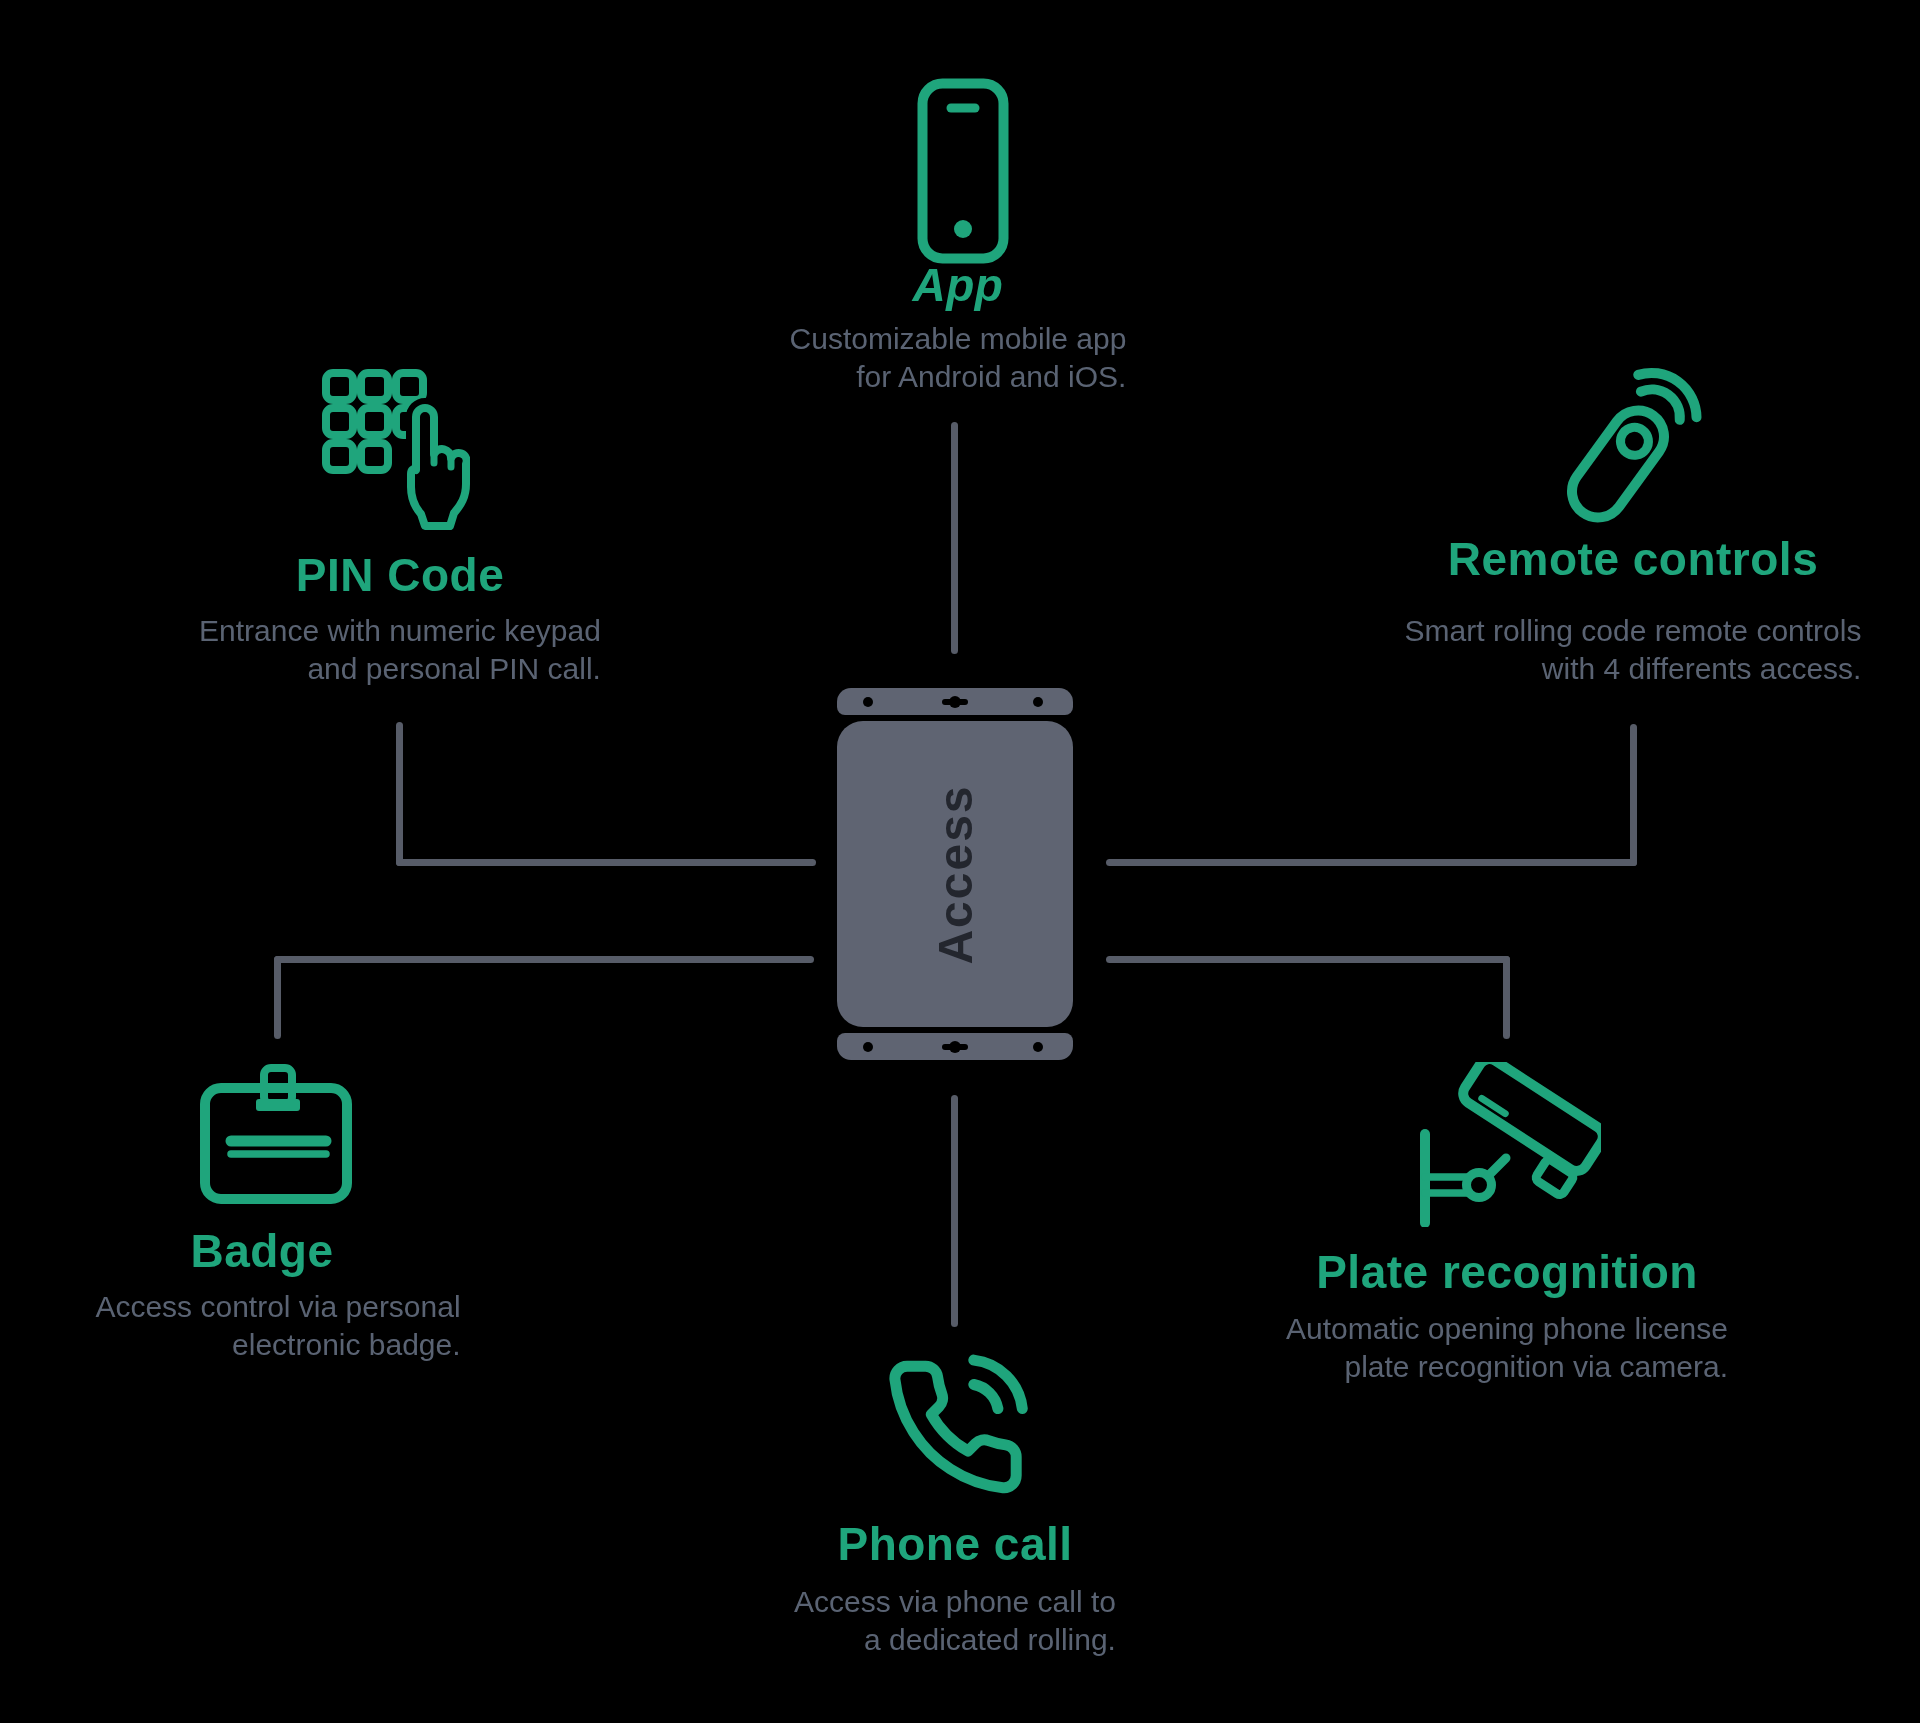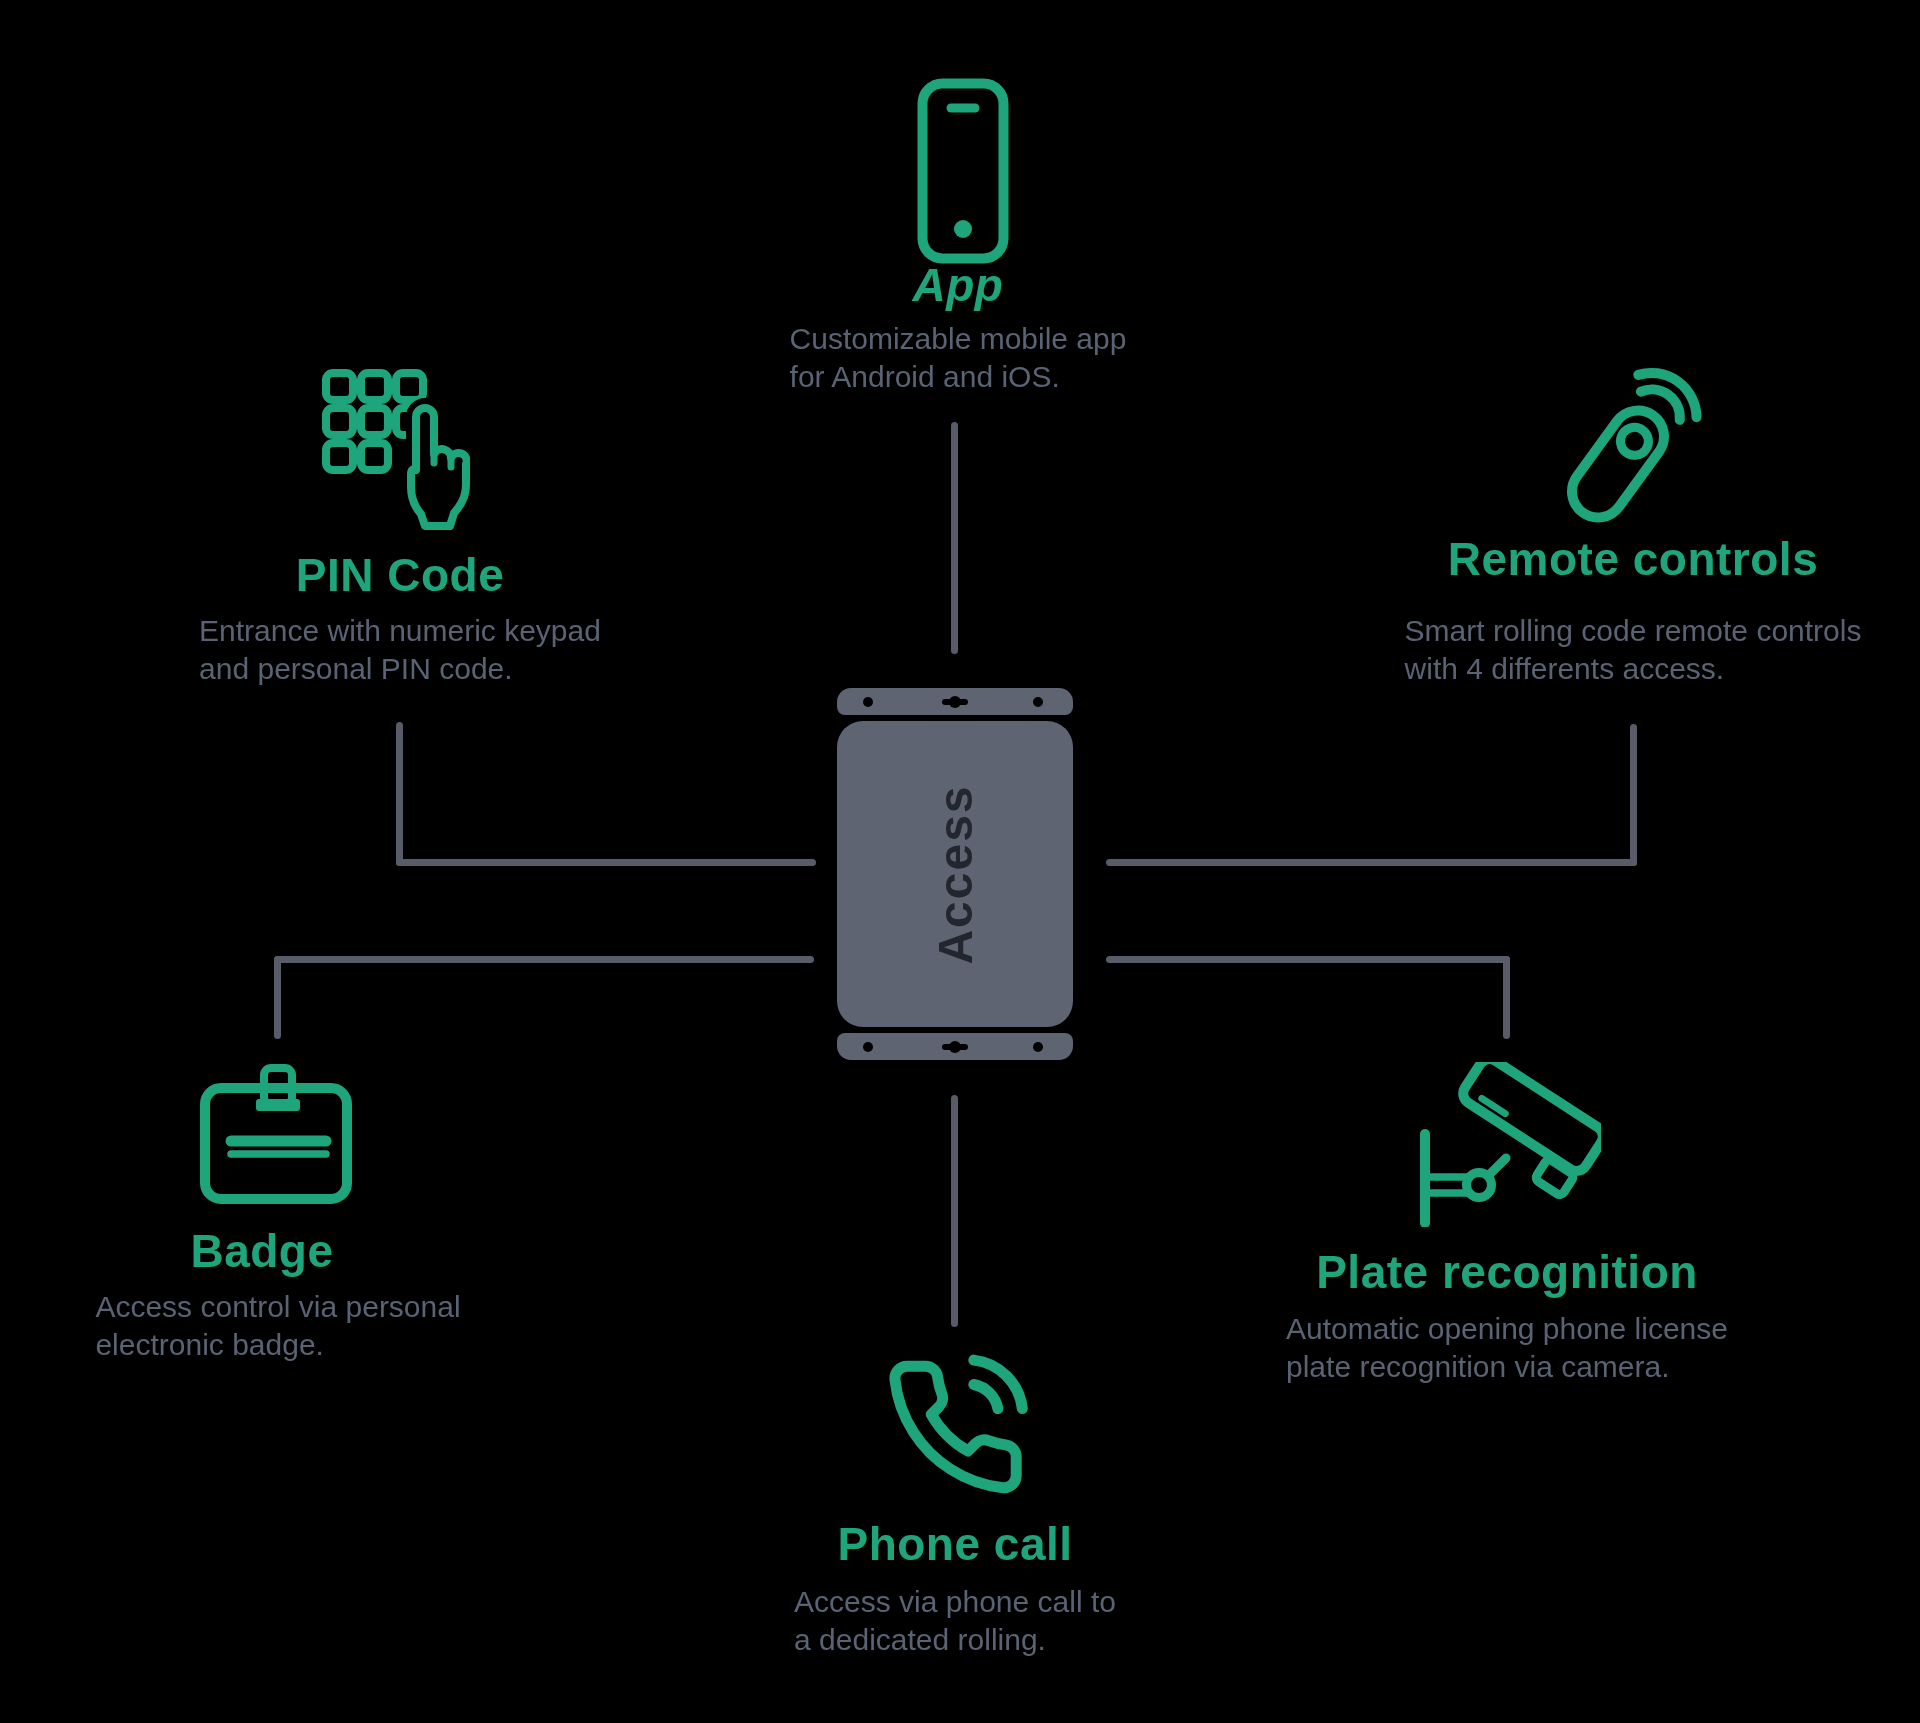--- a/index.html
+++ b/index.html
@@ -14,21 +14,21 @@
   }
   .conn{position:absolute;background:var(--line);border-radius:4px;}
   .node-title{
     position:absolute;transform:translateX(-50%);
     font-size:46px;font-weight:bold;color:var(--green);
     white-space:nowrap;letter-spacing:0.5px;
   }
   .node-desc{
     position:absolute;transform:translateX(-50%);
     font-size:30px;line-height:38px;color:var(--text);
-    text-align:left;white-space:nowrap;
+    text-align:right;white-space:nowrap;
   }
   .icon-svg{position:absolute;display:block;}
   .icon-svg .s{fill:none;stroke:var(--green);stroke-linecap:round;stroke-linejoin:round;}
   .icon-svg .f{fill:var(--green);stroke:none;}
   .icon-svg .ko{fill:none;stroke:var(--bg);stroke-linecap:round;stroke-linejoin:round;}
   .unit-part{position:absolute;background:var(--box);}
   .unit-dot{position:absolute;background:#000;border-radius:50%;width:10px;height:10px;}
   .unit-slot-bar{position:absolute;background:#000;border-radius:3px;width:26px;height:6px;}
   .unit-slot-dot{position:absolute;background:#000;border-radius:50%;width:12px;height:12px;}
   .unit-label-wrap{
@@ -95,21 +95,21 @@
       <rect class="s" x="4" y="77" width="27" height="27" rx="7"></rect>
       <rect class="s" x="39" y="77" width="27" height="27" rx="7"></rect>
     </g>
     <path class="ko" stroke-width="20" d="M94 104 L94 51 A9 9 0 0 1 112 51 L112 88 A9 9 0 0 1 129 92 A8 8 0 0 1 144 98 L144 118 C144 131 139 139 132 147 L128 160 L103 160 L99 148 C91 139 89 131 89 121 L89 108 C89 104 91 102 94 104 Z"></path>
     <path class="s" stroke-width="8" d="M94 104 L94 51 A9 9 0 0 1 112 51 L112 88 A9 9 0 0 1 129 92 A8 8 0 0 1 144 98 L144 118 C144 131 139 139 132 147 L128 160 L103 160 L99 148 C91 139 89 131 89 121 L89 108 C89 104 91 102 94 104 Z"></path>
     <path class="s" stroke-width="7" d="M112 88 L112 97 M129 93 L129 101"></path>
   </svg>
   <div class="node-title" style="left:400px;top:548px;">PIN Code</div>
   <div class="node-desc" style="left:400px;top:612px;">
     <div>Entrance with numeric keypad</div>
-    <div>and personal PIN code.</div>
+    <div>and personal PIN call.</div>
   </div>
 
   <svg class="icon-svg" style="left:1560px;top:356px;" width="146" height="172" viewBox="0 0 146 172">
     <g transform="translate(58,108) rotate(36)">
       <rect class="s" x="-26" y="-60" width="52" height="120" rx="26" stroke-width="10"></rect>
       <circle class="s" cx="0" cy="-28" r="14" stroke-width="9"></circle>
       <path class="s" d="M-24 -72 A28 28 0 0 1 24 -72" stroke-width="10"></path>
       <path class="s" d="M-36 -84 A45 45 0 0 1 36 -84" stroke-width="10"></path>
     </g>
   </svg>

